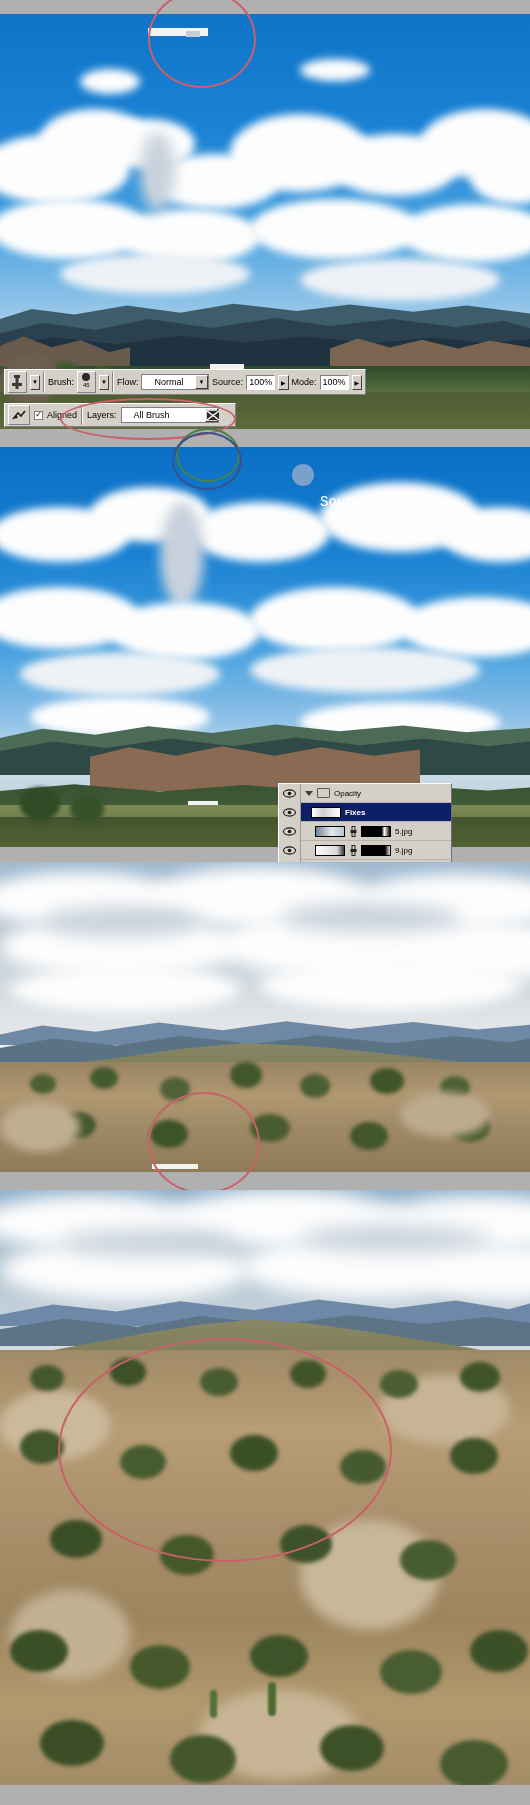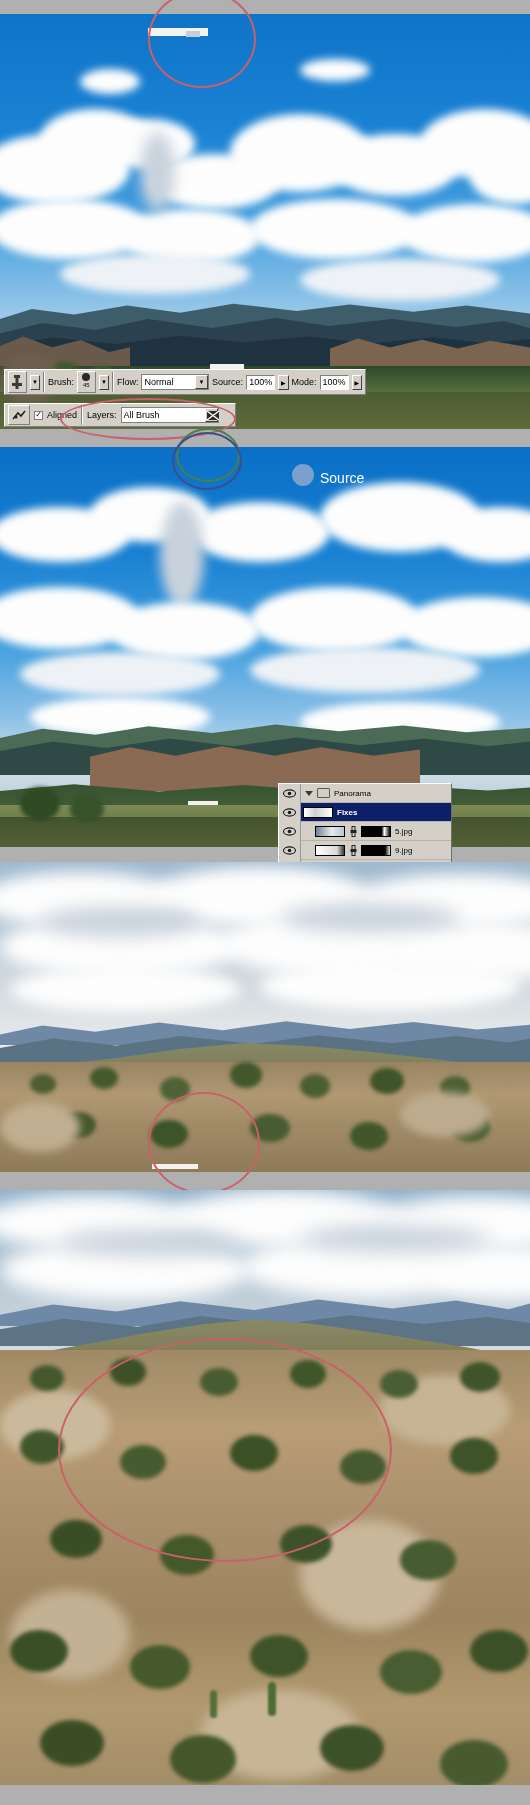--- a/index.html
+++ b/index.html
@@ -41,21 +41,21 @@
          justify-content:center;font-size:6px;color:#000;}
   .toolbox{width:24px;height:22px;background:#d4d0c8;border:1px solid #fff;
            border-right-color:#808080;border-bottom-color:#808080;
            box-sizing:border-box;display:flex;align-items:center;justify-content:center;}
   .sep{width:1px;height:20px;background:#808080;border-right:1px solid #fff;}
   .chk{width:9px;height:9px;background:#fff;border:1px solid #808080;
        box-sizing:border-box;display:flex;align-items:center;justify-content:center;
        font-size:8px;line-height:8px;color:#000;}
   .combo{display:flex;align-items:center;height:16px;background:#fff;
          border:1px solid #808080;box-sizing:border-box;}
-  .combo .txt{flex:1;font-size:9px;padding-left:2px;color:#000;}
+  .combo .txt{flex:1;font-size:9px;padding-left:12px;color:#000;}
   .combo .arw{width:13px;height:14px;background:#d4d0c8;border:1px solid #fff;
               border-right-color:#404040;border-bottom-color:#404040;
               box-sizing:border-box;display:flex;align-items:center;
               justify-content:center;font-size:6px;}
 
   
   .layers{position:absolute;background:#d4d0c8;border:1px solid #ffffff;
           border-right-color:#6e6e6e;border-bottom-color:#6e6e6e;
           box-sizing:border-box;}
   .lrow{display:flex;align-items:center;height:19px;box-sizing:border-box;}
@@ -226,48 +226,48 @@
   <div class="mtn" style="top:330px;height:40px;background:linear-gradient(180deg,#33502e 0%,#47603a 100%);
        clip-path:polygon(0% 35%,14% 18%,30% 36%,46% 20%,62% 36%,78% 22%,92% 34%,100% 26%,100% 100%,0% 100%);"></div>
   <div class="mtn" style="top:358px;height:20px;background:linear-gradient(180deg,#7d8a55 0%,#6a7a46 100%);"></div>
   <div class="mtn" style="top:370px;height:30px;background:linear-gradient(180deg,#44542f 0%,#536033 100%);"></div>
   <div class="cl" style="left:20px;top:340px;width:40px;height:34px;background:#2f4a25;filter:blur(2px);"></div>
   <div class="cl" style="left:70px;top:348px;width:34px;height:28px;background:#36522a;filter:blur(2px);"></div>
   <div class="whiteglitch" style="left:188px;top:354px;width:30px;height:4px;"></div>
 </div>
 
 <div class="srcdot" style="left:292px;top:464px;"></div>
-<div class="srclabel" style="left:320px;top:470px;">Source</div>
+<div class="srclabel" style="left:320px;top:494px;font-family:Liberation Mono, monospace;">Source</div>
 
 <div class="anncircle green" style="left:176px;top:428px;width:60px;height:50px;"></div>
 <div class="anncircle blue" style="left:172px;top:432px;width:66px;height:54px;"></div>
 
 <div class="layers" style="left:278px;top:783px;width:174px;height:155px;">
   <div class="lrow">
     <div class="leye">
       <svg width="13" height="9" viewBox="0 0 13 9">
           <ellipse cx="6.5" cy="4.5" rx="6" ry="3.6" fill="none" stroke="#1a1a1a" stroke-width="1.1"></ellipse>
           <circle cx="6.5" cy="4.5" r="1.8" fill="#1a1a1a"></circle>
         </svg>
     </div>
     <div class="lbody">
       <span class="tri"></span>
       <span class="folder"></span>
-      <span class="lname">Panorama</span>
+      <span class="lname">Opacity</span>
     </div>
   </div>
 
   <div class="lrow sel">
     <div class="leye">
       <svg width="13" height="9" viewBox="0 0 13 9">
           <ellipse cx="6.5" cy="4.5" rx="6" ry="3.6" fill="none" stroke="#1a1a1a" stroke-width="1.1"></ellipse>
           <circle cx="6.5" cy="4.5" r="1.8" fill="#1a1a1a"></circle>
         </svg>
     </div>
-    <div class="lbody" style="padding-left:2px;">
+    <div class="lbody" style="padding-left:10px;">
       <span class="thumb" style="background:linear-gradient(90deg,#ffffff 0%,#cfcfcf 40%,#ffffff 100%);"></span>
       <span class="lname">Fixes</span>
     </div>
   </div>
 
   <div class="lrow">
     <div class="leye">
       <svg width="13" height="9" viewBox="0 0 13 9">
           <ellipse cx="6.5" cy="4.5" rx="6" ry="3.6" fill="none" stroke="#1a1a1a" stroke-width="1.1"></ellipse>
           <circle cx="6.5" cy="4.5" r="1.8" fill="#1a1a1a"></circle>

